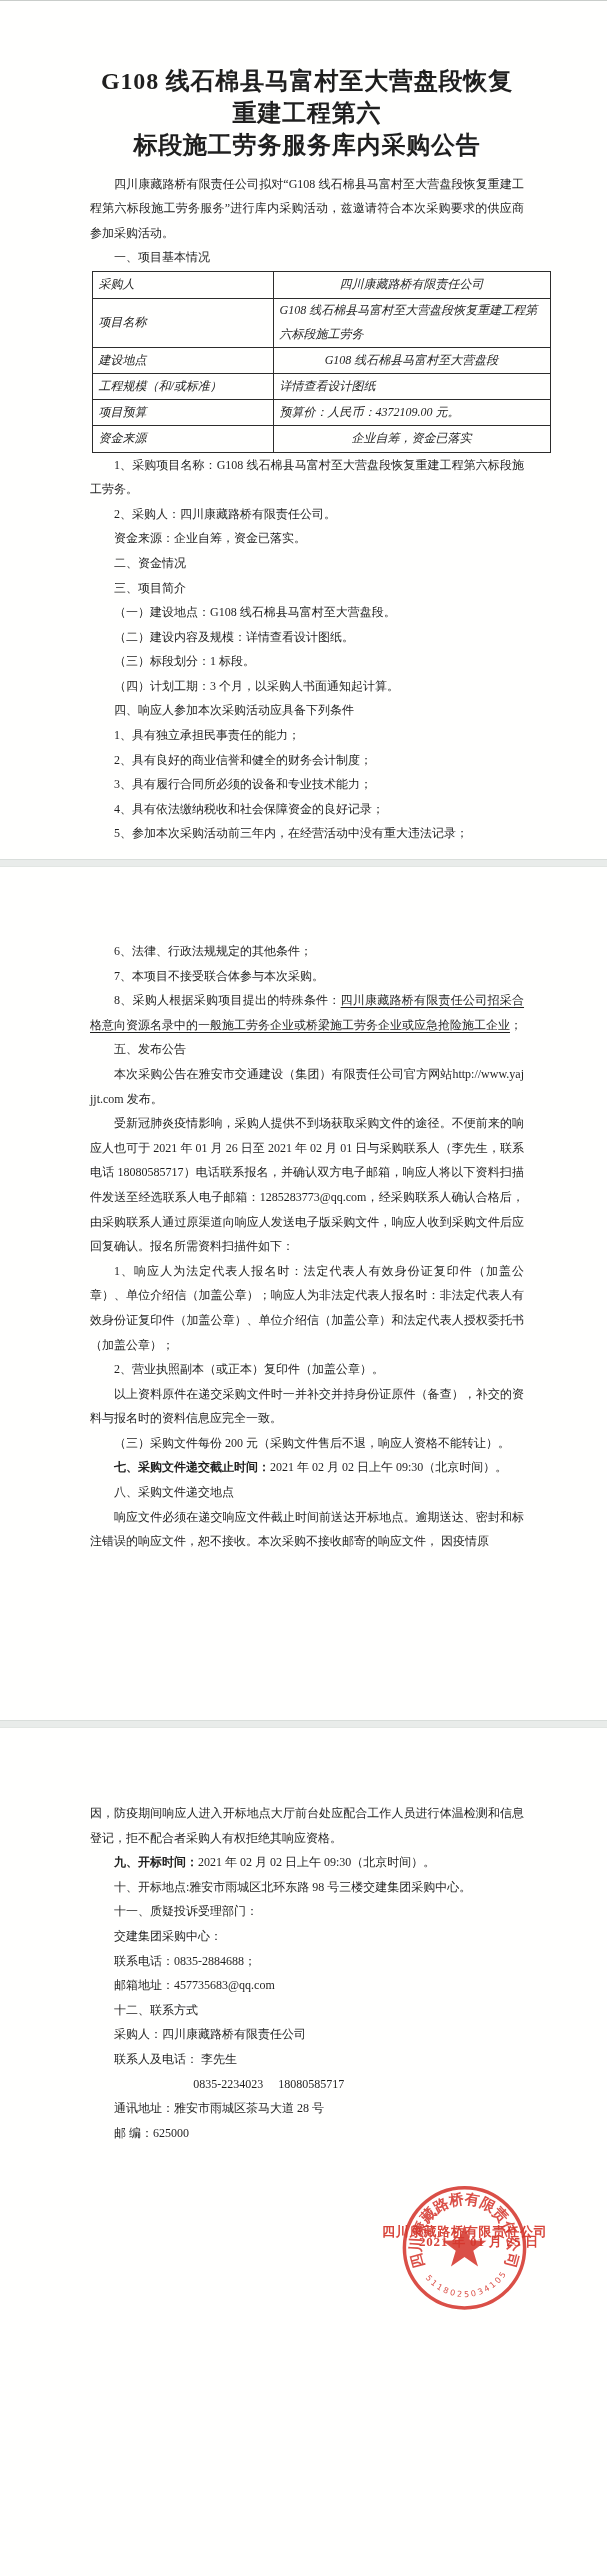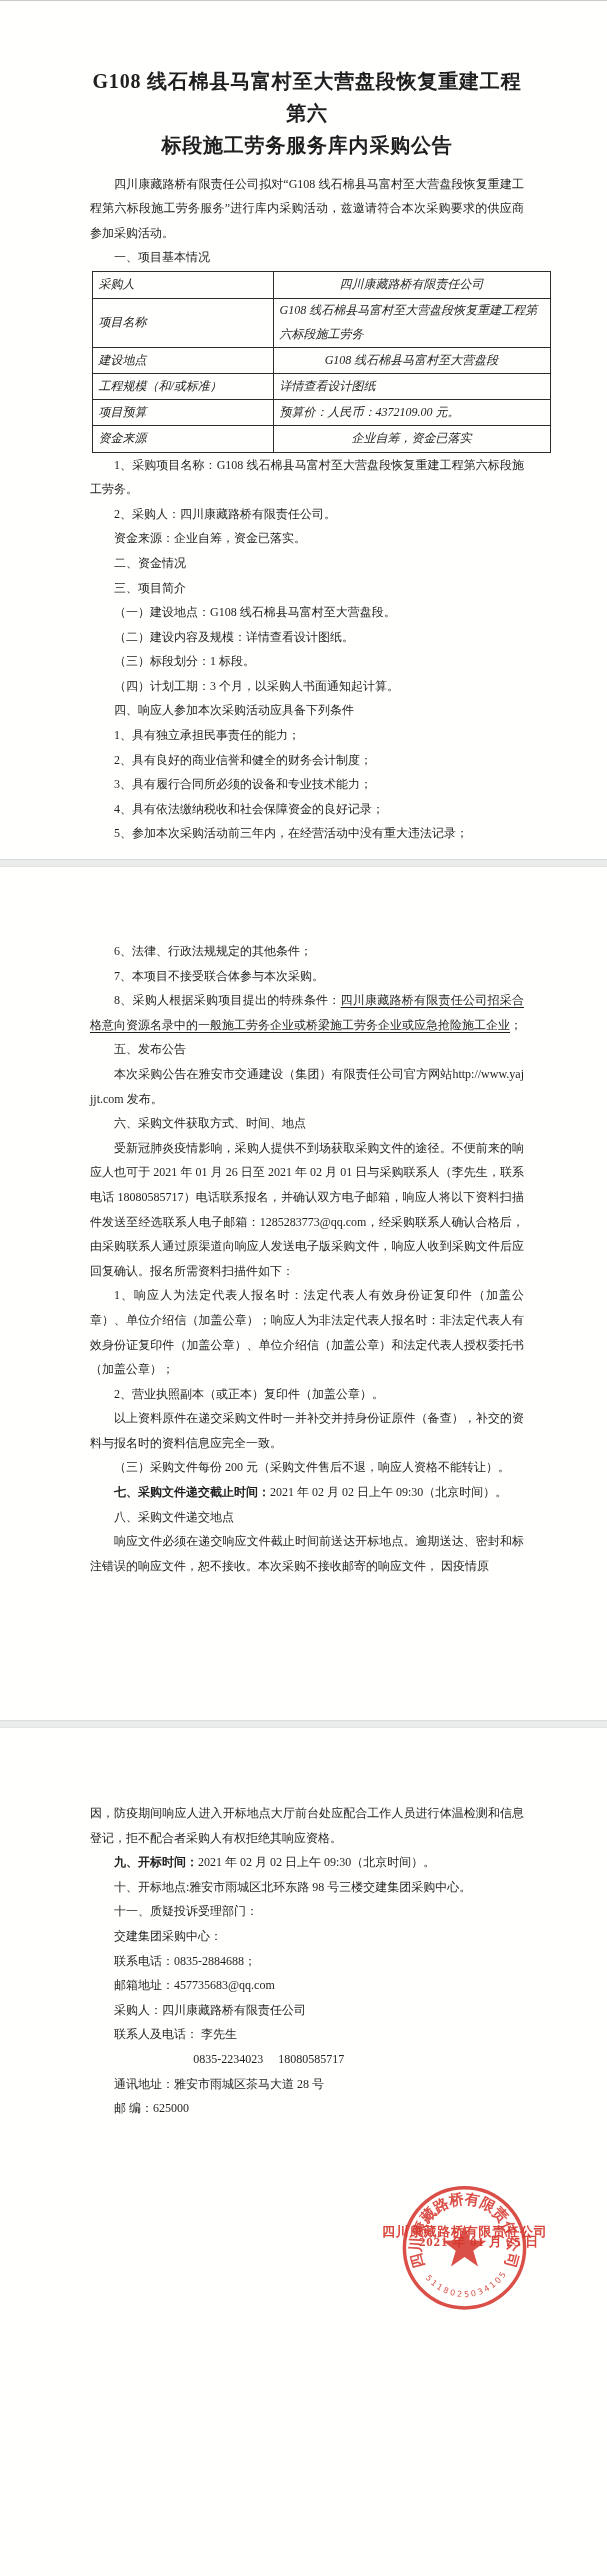--- a/index.html
+++ b/index.html
@@ -17,21 +17,21 @@
     box-sizing:border-box;
     overflow:hidden;
   }
   .page-gap{height:6px;background:#e9ecea;border-top:0.8px solid #d9dedb;border-bottom:0.8px solid #e2e6e3;}
   .page1{height:859px;padding:64px 83px 0 90px;border-top:1.5px solid #c9cdca;}
   .page2{height:853px;padding:72px 83px 0 90px;}
   .page3{height:852px;padding:73px 83px 0 90px;}
 
   .title{
     text-align:center;
-    font-size:20px;
+    font-size:24px;
     font-weight:bold;
     line-height:32px;
     margin:0 0 10.6px 0;
     letter-spacing:0.8px;
   }
   .para{
     margin:0;
     font-size:12px;
     line-height:24.6px;
     text-indent:2em;
@@ -145,21 +145,20 @@
 
   <div class="page-gap"></div>
 
   <div class="page page2">
     <div>
         <p class="para">6、法律、行政法规规定的其他条件；</p>
         <p class="para">7、本项目不接受联合体参与本次采购。</p>
         <p class="para"><span>8、采购人根据采购项目提出的特殊条件：</span><span class="u">四川康藏路桥有限责任公司招采合格意向资源名录中的一般施工劳务企业或桥梁施工劳务企业或应急抢险施工企业</span><span>；</span></p>
         <p class="para h">五、发布公告</p>
         <p class="para">本次采购公告在雅安市交通建设（集团）有限责任公司官方网站http://www.yajjjt.com 发布。</p>
-        <p class="para h">六、采购文件获取方式、时间、地点</p>
         <p class="para">受新冠肺炎疫情影响，采购人提供不到场获取采购文件的途径。不便前来的响应人也可于 2021 年 01 月 26 日至 2021 年 02 月 01 日与采购联系人（李先生，联系电话 18080585717）电话联系报名，并确认双方电子邮箱，响应人将以下资料扫描件发送至经选联系人电子邮箱：1285283773@qq.com，经采购联系人确认合格后，由采购联系人通过原渠道向响应人发送电子版采购文件，响应人收到采购文件后应回复确认。报名所需资料扫描件如下：</p>
         <p class="para">1、响应人为法定代表人报名时：法定代表人有效身份证复印件（加盖公章）、单位介绍信（加盖公章）；响应人为非法定代表人报名时：非法定代表人有效身份证复印件（加盖公章）、单位介绍信（加盖公章）和法定代表人授权委托书（加盖公章）；</p>
         <p class="para">2、营业执照副本（或正本）复印件（加盖公章）。</p>
         <p class="para">以上资料原件在递交采购文件时一并补交并持身份证原件（备查），补交的资料与报名时的资料信息应完全一致。</p>
         <p class="para">（三）采购文件每份 200 元（采购文件售后不退，响应人资格不能转让）。</p>
         <p class="para"><span class="b">七、采购文件递交截止时间：</span><span>2021 年 02 月 02 日上午 09:30（北京时间）。</span></p>
         <p class="para h">八、采购文件递交地点</p>
         <p class="para">响应文件必须在递交响应文件截止时间前送达开标地点。逾期送达、密封和标注错误的响应文件，恕不接收。本次采购不接收邮寄的响应文件， 因疫情原</p>
       </div>
   </div>
@@ -168,20 +167,21 @@
 
   <div class="page page3">
     <div>
         <p class="para cont">因，防疫期间响应人进入开标地点大厅前台处应配合工作人员进行体温检测和信息登记，拒不配合者采购人有权拒绝其响应资格。</p>
         <p class="para"><span class="b">九、开标时间：</span><span>2021 年 02 月 02 日上午 09:30（北京时间）。</span></p>
         <p class="para h">十、开标地点:雅安市雨城区北环东路 98 号三楼交建集团采购中心。</p>
         <p class="para h">十一、质疑投诉受理部门：</p>
         <p class="para">交建集团采购中心：</p>
         <p class="para">联系电话：0835-2884688；</p>
         <p class="para">邮箱地址：457735683@qq.com</p>
+        <p class="para h">十二、联系方式</p>
         <p class="para">采购人：四川康藏路桥有限责任公司</p>
         <p class="para">联系人及电话： 李先生</p>
         <p class="para deep">0835-2234023　 18080585717</p>
         <p class="para">通讯地址：雅安市雨城区茶马大道 28 号</p>
         <p class="para">邮 编：625000</p>
       </div>
 
     <div class="sign-line sign-company">四川康藏路桥有限责任公司</div>
     <div class="sign-line sign-date">2021 年 01 月 25 日</div>
 

